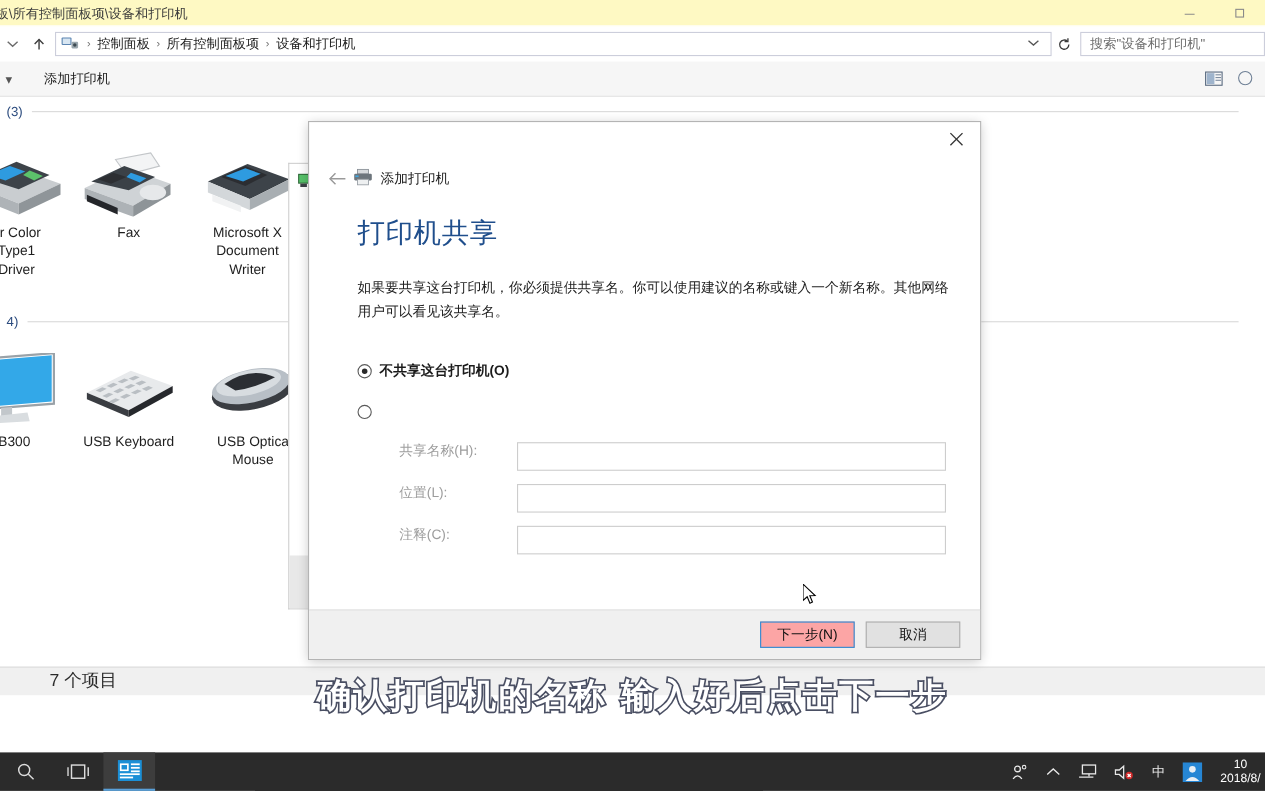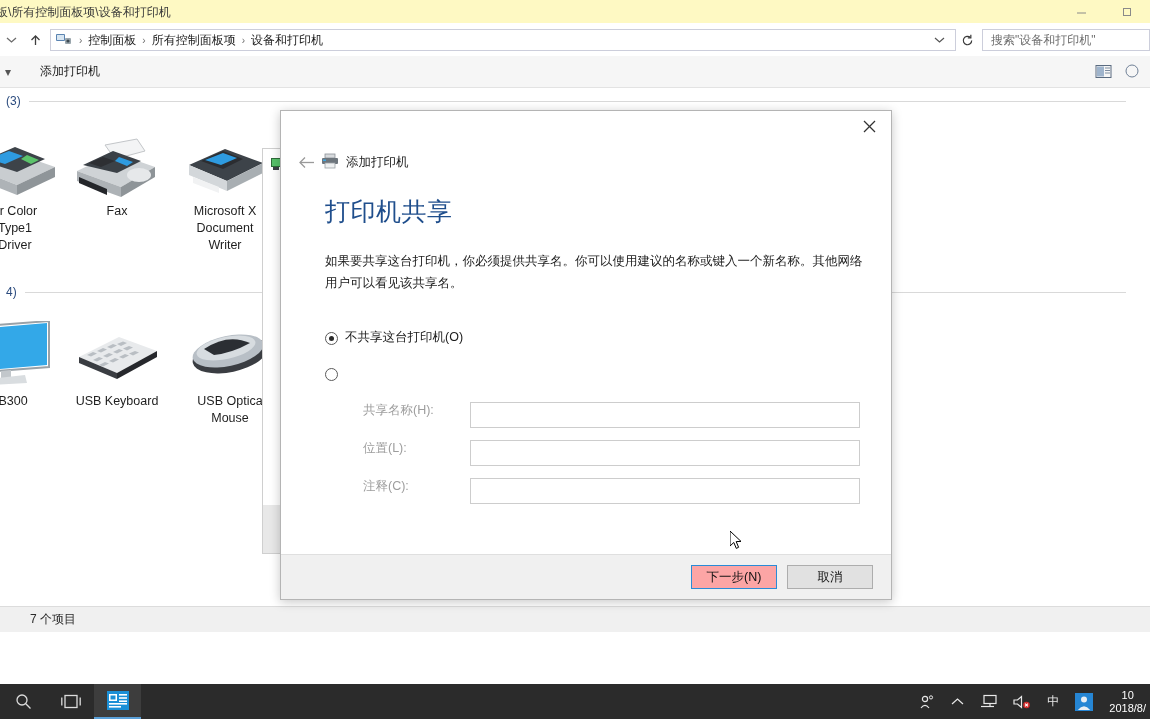--- a/index.html
+++ b/index.html
@@ -63,21 +63,21 @@
   .group-hdr .gline { height:1px; background:#d9d9d9; margin-left:8px; }
 
   .dev { position:absolute; width:110px; text-align:center; }
   .dev-label { font-size:12.5px; color:#1e1e1e; line-height:17px; margin-top:6px; }
   .dev-ico { height:76px; display:flex; align-items:flex-end; justify-content:center; }
 
   .statusbar {
     position:absolute; left:0; top:606px; width:1150px; height:26px;
     background:#f0f0f0; border-top:1px solid #dcdcdc; display:flex; align-items:center;
   }
-  .statusbar span { font-size:12px; color:#2b2b2b; margin-left:30px; }
+  .statusbar span { font-size:16px; color:#2b2b2b; margin-left:45px; }
 
   
   .bgstrip { position:absolute; left:262px; top:148px; width:22px; height:406px; background:#fff; border:1px solid #cfcfcf; border-top:none;}
   .bgstrip-top { position:absolute; left:262px; top:148px; width:22px; height:1px; background:#cfcfcf;}
   .bgstrip-scroll { position:absolute; left:263px; top:505px; width:20px; height:48px; background:#e8e8e8; }
   .bgstrip-ico { position:absolute; left:270px; top:157px; width:12px; height:14px; }
   .bgwin-edge { position:absolute; left:283px; top:118px; width:1px; height:437px; background:#d2d2d2; }
 
   
   .dialog {
@@ -91,21 +91,21 @@
   }
   .dlg-head { position:absolute; left:12px; top:38px; display:flex; align-items:center; }
   .dlg-back { width:26px; height:26px; display:flex; align-items:center; justify-content:center; color:#9a9a9a; }
   .dlg-head-ico { width:18px; height:18px; margin:0 7px 0 2px; position:relative; }
   .dlg-head-title { font-size:12.5px; color:#1b1b1b; }
 
   .dlg-body { position:absolute; left:44px; top:84px; right:20px; }
   .dlg-h1 { font-size:25px; color:#1f4e8c; font-weight:400; letter-spacing:0.5px; }
   .dlg-desc { font-size:12.5px; color:#1c1c1c; line-height:22px; margin-top:22px; width:545px; }
 
-  .radio-row { display:flex; align-items:center; margin-top:0; }
+  .radio-row { display:flex; align-items:flex-start; margin-top:0;font-weight:bold; }
   .radio-row .rlabel { font-size:12.5px; color:#1b1b1b; margin-left:7px; line-height:15px; }
   .radio {
     width:13px; height:13px; border-radius:50%; border:1px solid #5a5a5a;
     background:#fff; position:relative; flex:0 0 auto; margin-top:1px;
   }
   .radio.checked::after {
     content:""; position:absolute; left:3px; top:3px; width:5px; height:5px;
     border-radius:50%; background:#2a2a2a;
   }
 
@@ -421,20 +421,21 @@
       <div class="btn">取消</div>
     </div>
   </div>
 
   <div class="cursor">
     <svg width="14" height="20" viewBox="0 0 14 20">
       <polygon points="0,0 0,15 3.8,11.5 6.3,17.4 8.6,16.3 6.2,10.6 11,10.4" fill="#fff" stroke="#000" stroke-width="1"></polygon>
     </svg>
   </div>
 
+  <div class="caption">确认打印机的名称 输入好后点击下一步</div>
 
   <div class="taskbar">
     <div class="tb-btn">
       <svg width="17" height="17" viewBox="0 0 17 17">
         <circle cx="7" cy="7" r="5" fill="none" stroke="#dcdcdc" stroke-width="1.3"></circle>
         <line x1="10.8" y1="10.8" x2="15.5" y2="15.5" stroke="#dcdcdc" stroke-width="1.3"></line>
       </svg>
     </div>
     <div class="tb-btn">
       <svg width="20" height="15" viewBox="0 0 20 15">

